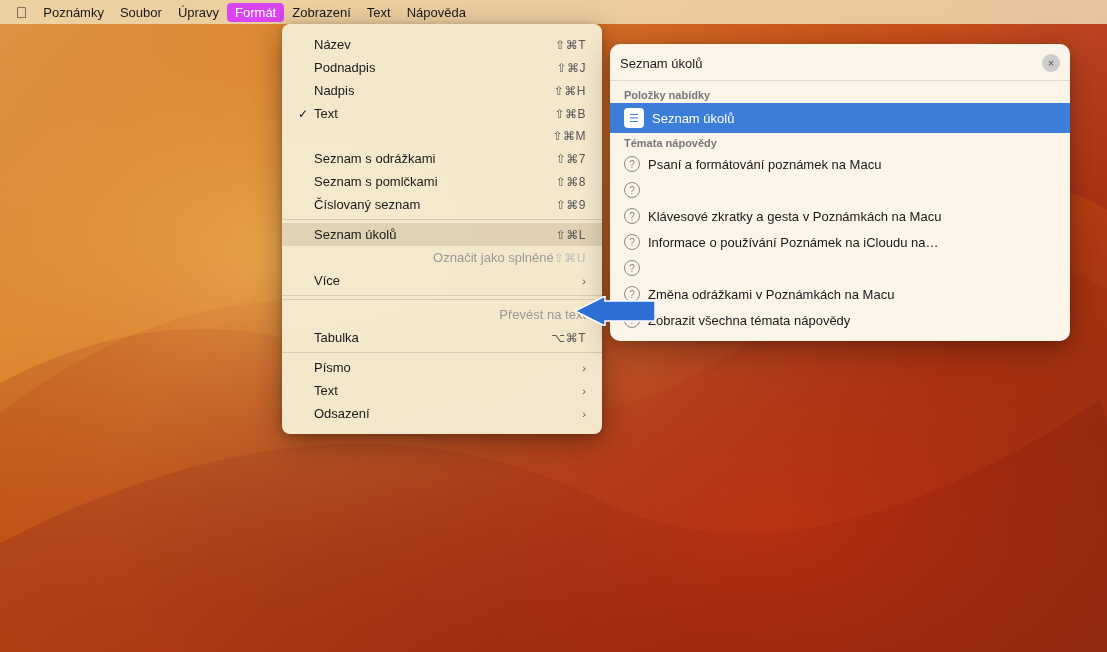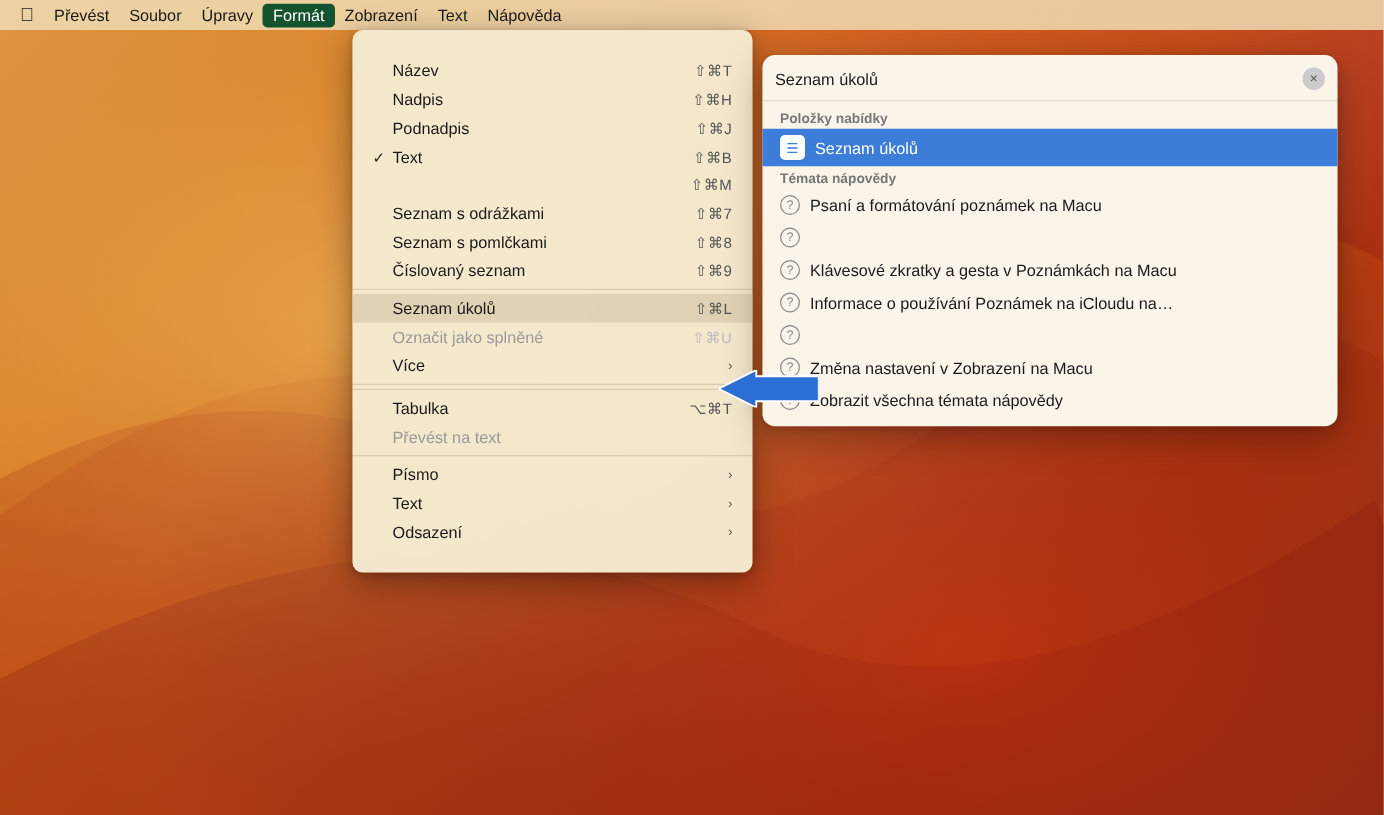--- a/index.html
+++ b/index.html
@@ -61,51 +61,52 @@
       white-space: nowrap;
       color: #1a1a1a;
     }
 
     .menubar-item.apple {
       font-size: 15px;
       padding: 0 8px;
     }
 
     .menubar-item.active {
-      background: #14532d;
+      background: #d946ef;
       color: white;
     }
 
     
     .dropdown-menu {
       position: absolute;
       top: 24px;
       left: 282px;
       width: 320px;
       background: rgba(245, 235, 210, 0.97);
       border-radius: 8px;
       box-shadow: 0 8px 30px rgba(0,0,0,0.35), 0 2px 8px rgba(0,0,0,0.2);
       z-index: 200;
-      padding: 21px 0;
+      padding: 9px 0;
       font-size: 13px;
     }
 
     .menu-item {
       display: flex;
       align-items: center;
       padding: 4px 16px;
       cursor: pointer;
       color: #1a1a1a;
       position: relative;
       min-height: 22px;
     }
 
     .menu-item.disabled {
       color: #999;
       cursor: default;
+      text-align: right;
     }
 
     .menu-label {
       flex: 1;
     }
 
     .menu-shortcut {
       font-size: 12px;
       color: #555;
       margin-left: auto;
@@ -260,47 +261,47 @@
     <path d="M -100 500 Q 200 200 500 350 Q 700 450 900 250 Q 1050 100 1200 300 L 1200 700 L -100 700 Z" fill="rgba(200,80,20,0.4)"></path>
     <path d="M -100 450 Q 150 250 400 380 Q 600 480 800 300 Q 950 160 1200 350 L 1200 700 L -100 700 Z" fill="rgba(160,40,10,0.3)"></path>
     <path d="M -100 600 Q 300 350 600 500 Q 800 600 1100 400 L 1200 700 L -100 700 Z" fill="rgba(120,20,10,0.25)"></path>
     <rect width="1107" height="652" fill="url(#rg1)"></rect>
     <rect width="1107" height="652" fill="url(#rg2)"></rect>
   </svg>
 </div>
 
 <div class="menubar">
   <div class="menubar-item apple"></div>
-  <div class="menubar-item">Převést</div>
+  <div class="menubar-item">Poznámky</div>
   <div class="menubar-item">Soubor</div>
   <div class="menubar-item">Úpravy</div>
   <div class="menubar-item active">Formát</div>
   <div class="menubar-item">Zobrazení</div>
   <div class="menubar-item">Text</div>
   <div class="menubar-item">Nápověda</div>
 </div>
 
 <div class="dropdown-menu">
 
   <div class="menu-item">
     <span class="menu-checkmark"></span>
     <span class="menu-label">Název</span>
     <span class="menu-shortcut">⇧⌘T</span>
   </div>
 
   <div class="menu-item">
     <span class="menu-checkmark"></span>
+    <span class="menu-label">Podnadpis</span>
+    <span class="menu-shortcut">⇧⌘J</span>
+  </div>
+
+  <div class="menu-item">
+    <span class="menu-checkmark"></span>
     <span class="menu-label">Nadpis</span>
     <span class="menu-shortcut">⇧⌘H</span>
-  </div>
-
-  <div class="menu-item">
-    <span class="menu-checkmark"></span>
-    <span class="menu-label">Podnadpis</span>
-    <span class="menu-shortcut">⇧⌘J</span>
   </div>
 
   <div class="menu-item">
     <span class="menu-checkmark">✓</span>
     <span class="menu-label">Text</span>
     <span class="menu-shortcut">⇧⌘B</span>
   </div>
 
   <div class="menu-item">
     <span class="menu-checkmark"></span>
@@ -340,29 +341,29 @@
 
   <div class="menu-item">
     <span class="menu-checkmark"></span>
     <span class="menu-label">Více</span>
     <span class="menu-arrow">›</span>
   </div>
   <div class="menu-divider"></div>
 
   <div class="menu-divider"></div>
 
+  <div class="menu-item disabled">
+    <span class="menu-checkmark"></span>
+    <span class="menu-label">Převést na text</span>
+  </div>
+
   <div class="menu-item">
     <span class="menu-checkmark"></span>
     <span class="menu-label">Tabulka</span>
     <span class="menu-shortcut">⌥⌘T</span>
-  </div>
-
-  <div class="menu-item disabled">
-    <span class="menu-checkmark"></span>
-    <span class="menu-label">Převést na text</span>
   </div>
   <div class="menu-divider"></div>
 
   <div class="menu-item">
     <span class="menu-checkmark"></span>
     <span class="menu-label">Písmo</span>
     <span class="menu-arrow">›</span>
   </div>
 
   <div class="menu-item">
@@ -411,21 +412,21 @@
   </div>
   <div class="help-item">
     <div class="help-question-icon">?</div>
     <span class="help-item-text">Informace o používání Poznámek na iCloudu na…</span>
   </div>
   <div class="help-item">
     <div class="help-question-icon">?</div>
   </div>
   <div class="help-item">
     <div class="help-question-icon">?</div>
-    <span class="help-item-text">Změna nastavení v Zobrazení na Macu</span>
+    <span class="help-item-text">Změna odrážkami v Poznámkách na Macu</span>
   </div>
   <div class="help-item">
     <div class="help-question-icon">?</div>
     <span class="help-item-text">Zobrazit všechna témata nápovědy</span>
   </div>
 </div>
 
 <div class="blue-arrow">
   <svg width="80" height="30" viewBox="0 0 80 30" xmlns="http://www.w3.org/2000/svg">
     <polygon points="80,5 80,25 30,25 30,30 0,15 30,0 30,5" fill="#2b6fd4" stroke="white" stroke-width="1.5"></polygon>

